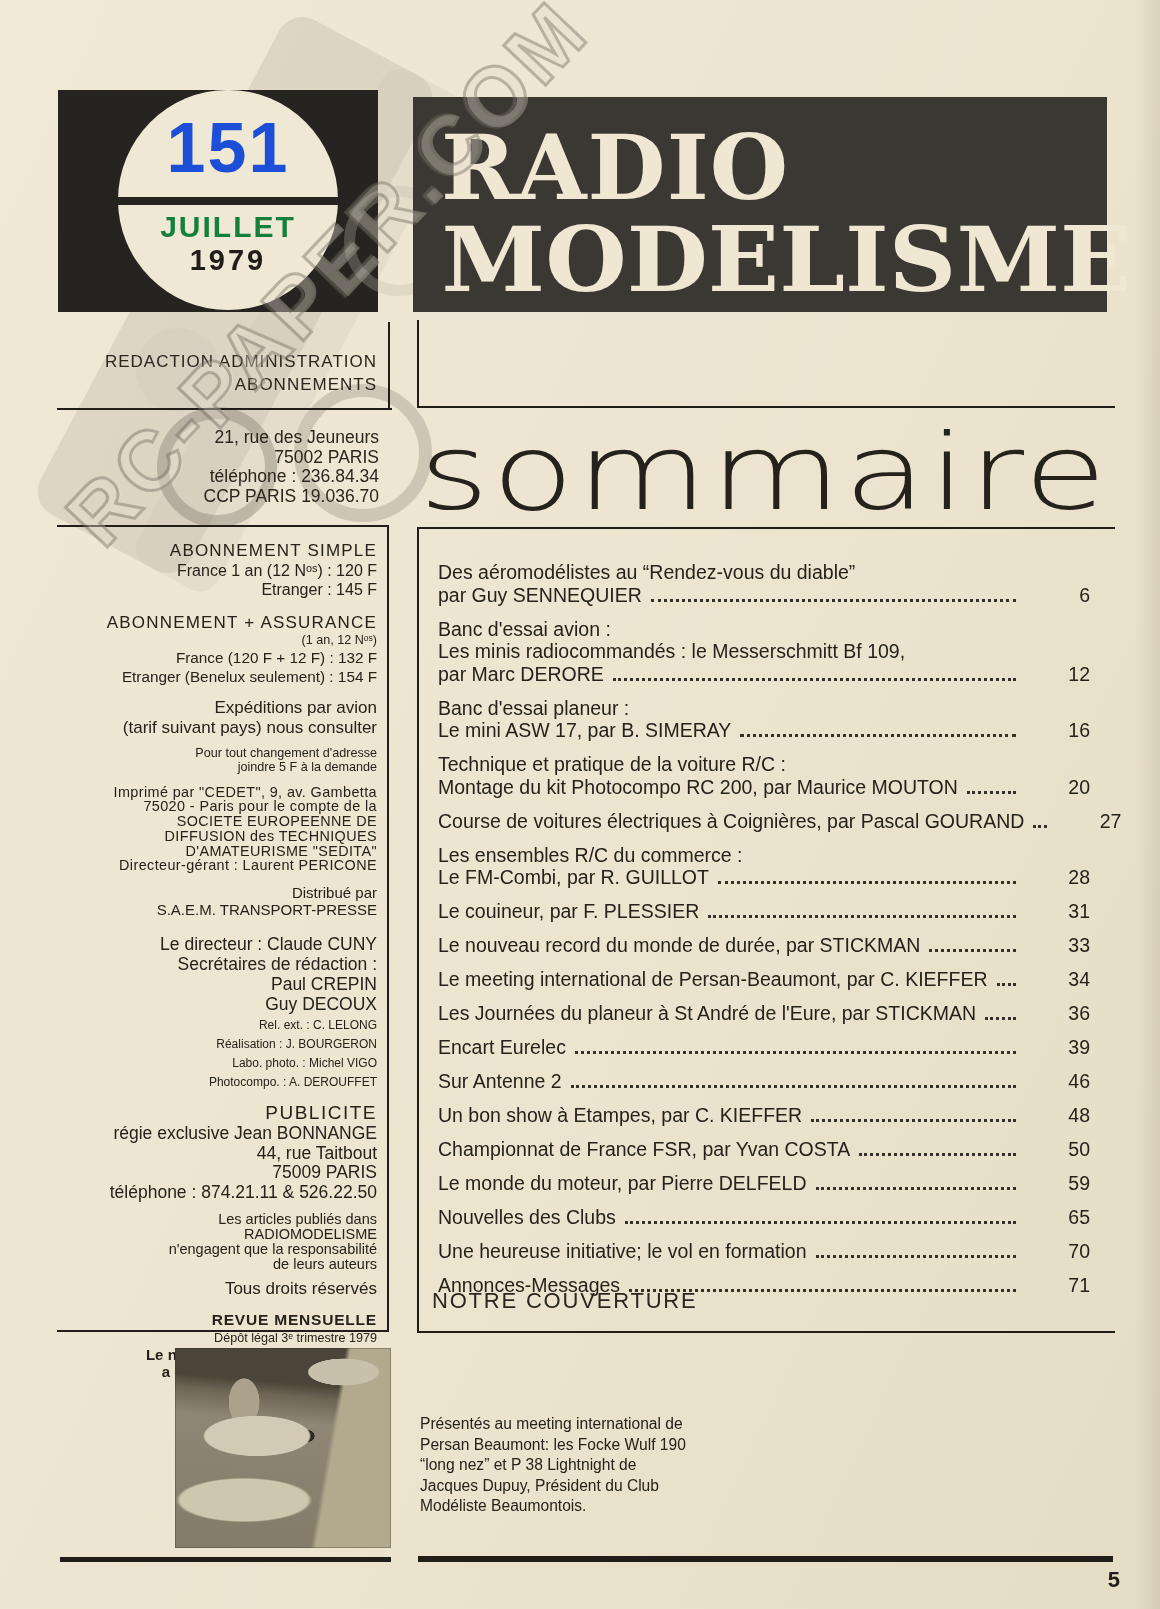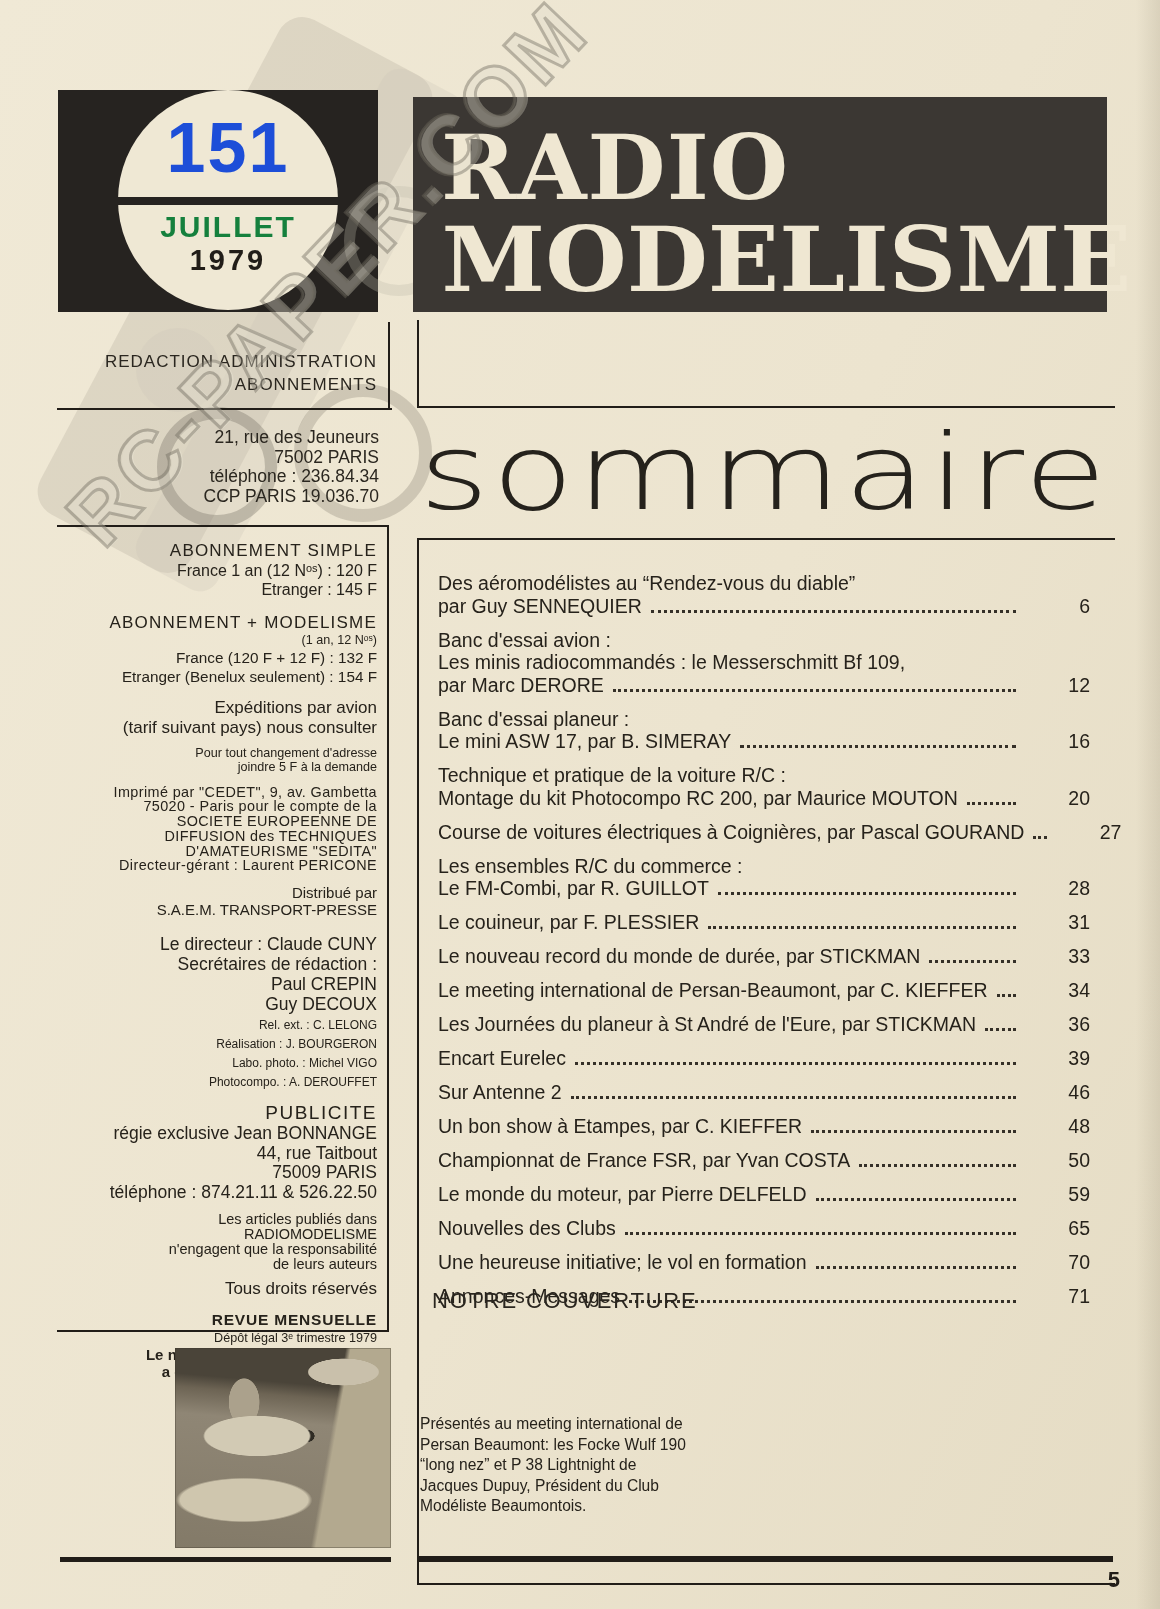--- a/index.html
+++ b/index.html
@@ -87,22 +87,22 @@
   
   .brule-left{position:absolute;left:60px;top:1557px;width:331px;height:5px;background:#211d18;}
   .brule-right{position:absolute;left:418px;top:1556px;width:695px;height:6px;background:#211d18;}
   .folio{position:absolute;left:1085px;top:1567px;width:35px;text-align:right;
     font-size:22px;font-weight:bold;color:#211d18;}
 
   
   .vtick2{position:absolute;left:417px;top:320px;width:2px;height:88px;background:#211d18;}
   .hline1{position:absolute;left:417px;top:406px;width:698px;height:2px;background:#211d18;}
   .sommaire{position:absolute;left:417px;top:411px;width:698px;height:116px;}
-  .toc-box{position:absolute;left:417px;top:527px;width:698px;height:1047px;box-sizing:border-box;
-    border-top:2px solid #211d18;border-left:2px solid #211d18;border-bottom:2px solid #211d18;margin-top:11px;}
+  .toc-box{position:absolute;left:417px;top:527px;width:698px;height:806px;box-sizing:border-box;
+    border-top:2px solid #211d18;border-left:2px solid #211d18;border-bottom:2px solid #211d18;}
   .toc-list{margin:32px 0 0 19px;width:652px;}
   .toc-item{margin-bottom:11px;font-size:19.5px;line-height:22.5px;color:#26221b;}
   .toc-pre{white-space:pre-line;}
   .toc-row{display:flex;align-items:baseline;}
   .toc-last{white-space:nowrap;text-align:center;}
   .leader{flex:1;min-width:14px;border-bottom:3px dotted #353028;margin:0 28px 5px 9px;}
   .toc-page{width:46px;text-align:right;flex:none;}
 
   
   .couv-head{position:absolute;left:432px;top:1288px;font-size:22px;letter-spacing:1.8px;
@@ -151,21 +151,21 @@
   <div class="rule1"></div>
   <div class="address lines">21, rue des Jeuneurs
 75002 PARIS
 téléphone : 236.84.34
 CCP PARIS 19.036.70</div>
 
   <div class="subs-box">
     <div class="sb h-sub">ABONNEMENT  SIMPLE</div>
     <div class="sb t16 lines">France 1 an (12 Nᵒˢ) : 120 F
 Etranger : 145 F</div>
-    <div class="sb h-sub mt14">ABONNEMENT + MODELISME</div>
+    <div class="sb h-sub mt14">ABONNEMENT + ASSURANCE</div>
     <div class="sb small-note">(1 an, 12 Nᵒˢ)</div>
     <div class="sb t15 lines">France (120 F + 12 F) : 132 F
 Etranger (Benelux seulement) : 154 F</div>
     <div class="sb mt12 lines" style="font-size:17px;line-height:20px;">Expéditions par avion
 (tarif suivant pays) nous consulter</div>
     <div class="sb small-note mt8 lines">Pour tout changement d'adresse
 joindre 5 F à la demande</div>
     <div class="sb imprime mt10 lines">Imprimé par "CEDET", 9, av. Gambetta
 75020 - Paris pour le compte de la
 SOCIETE  EUROPEENNE  DE

